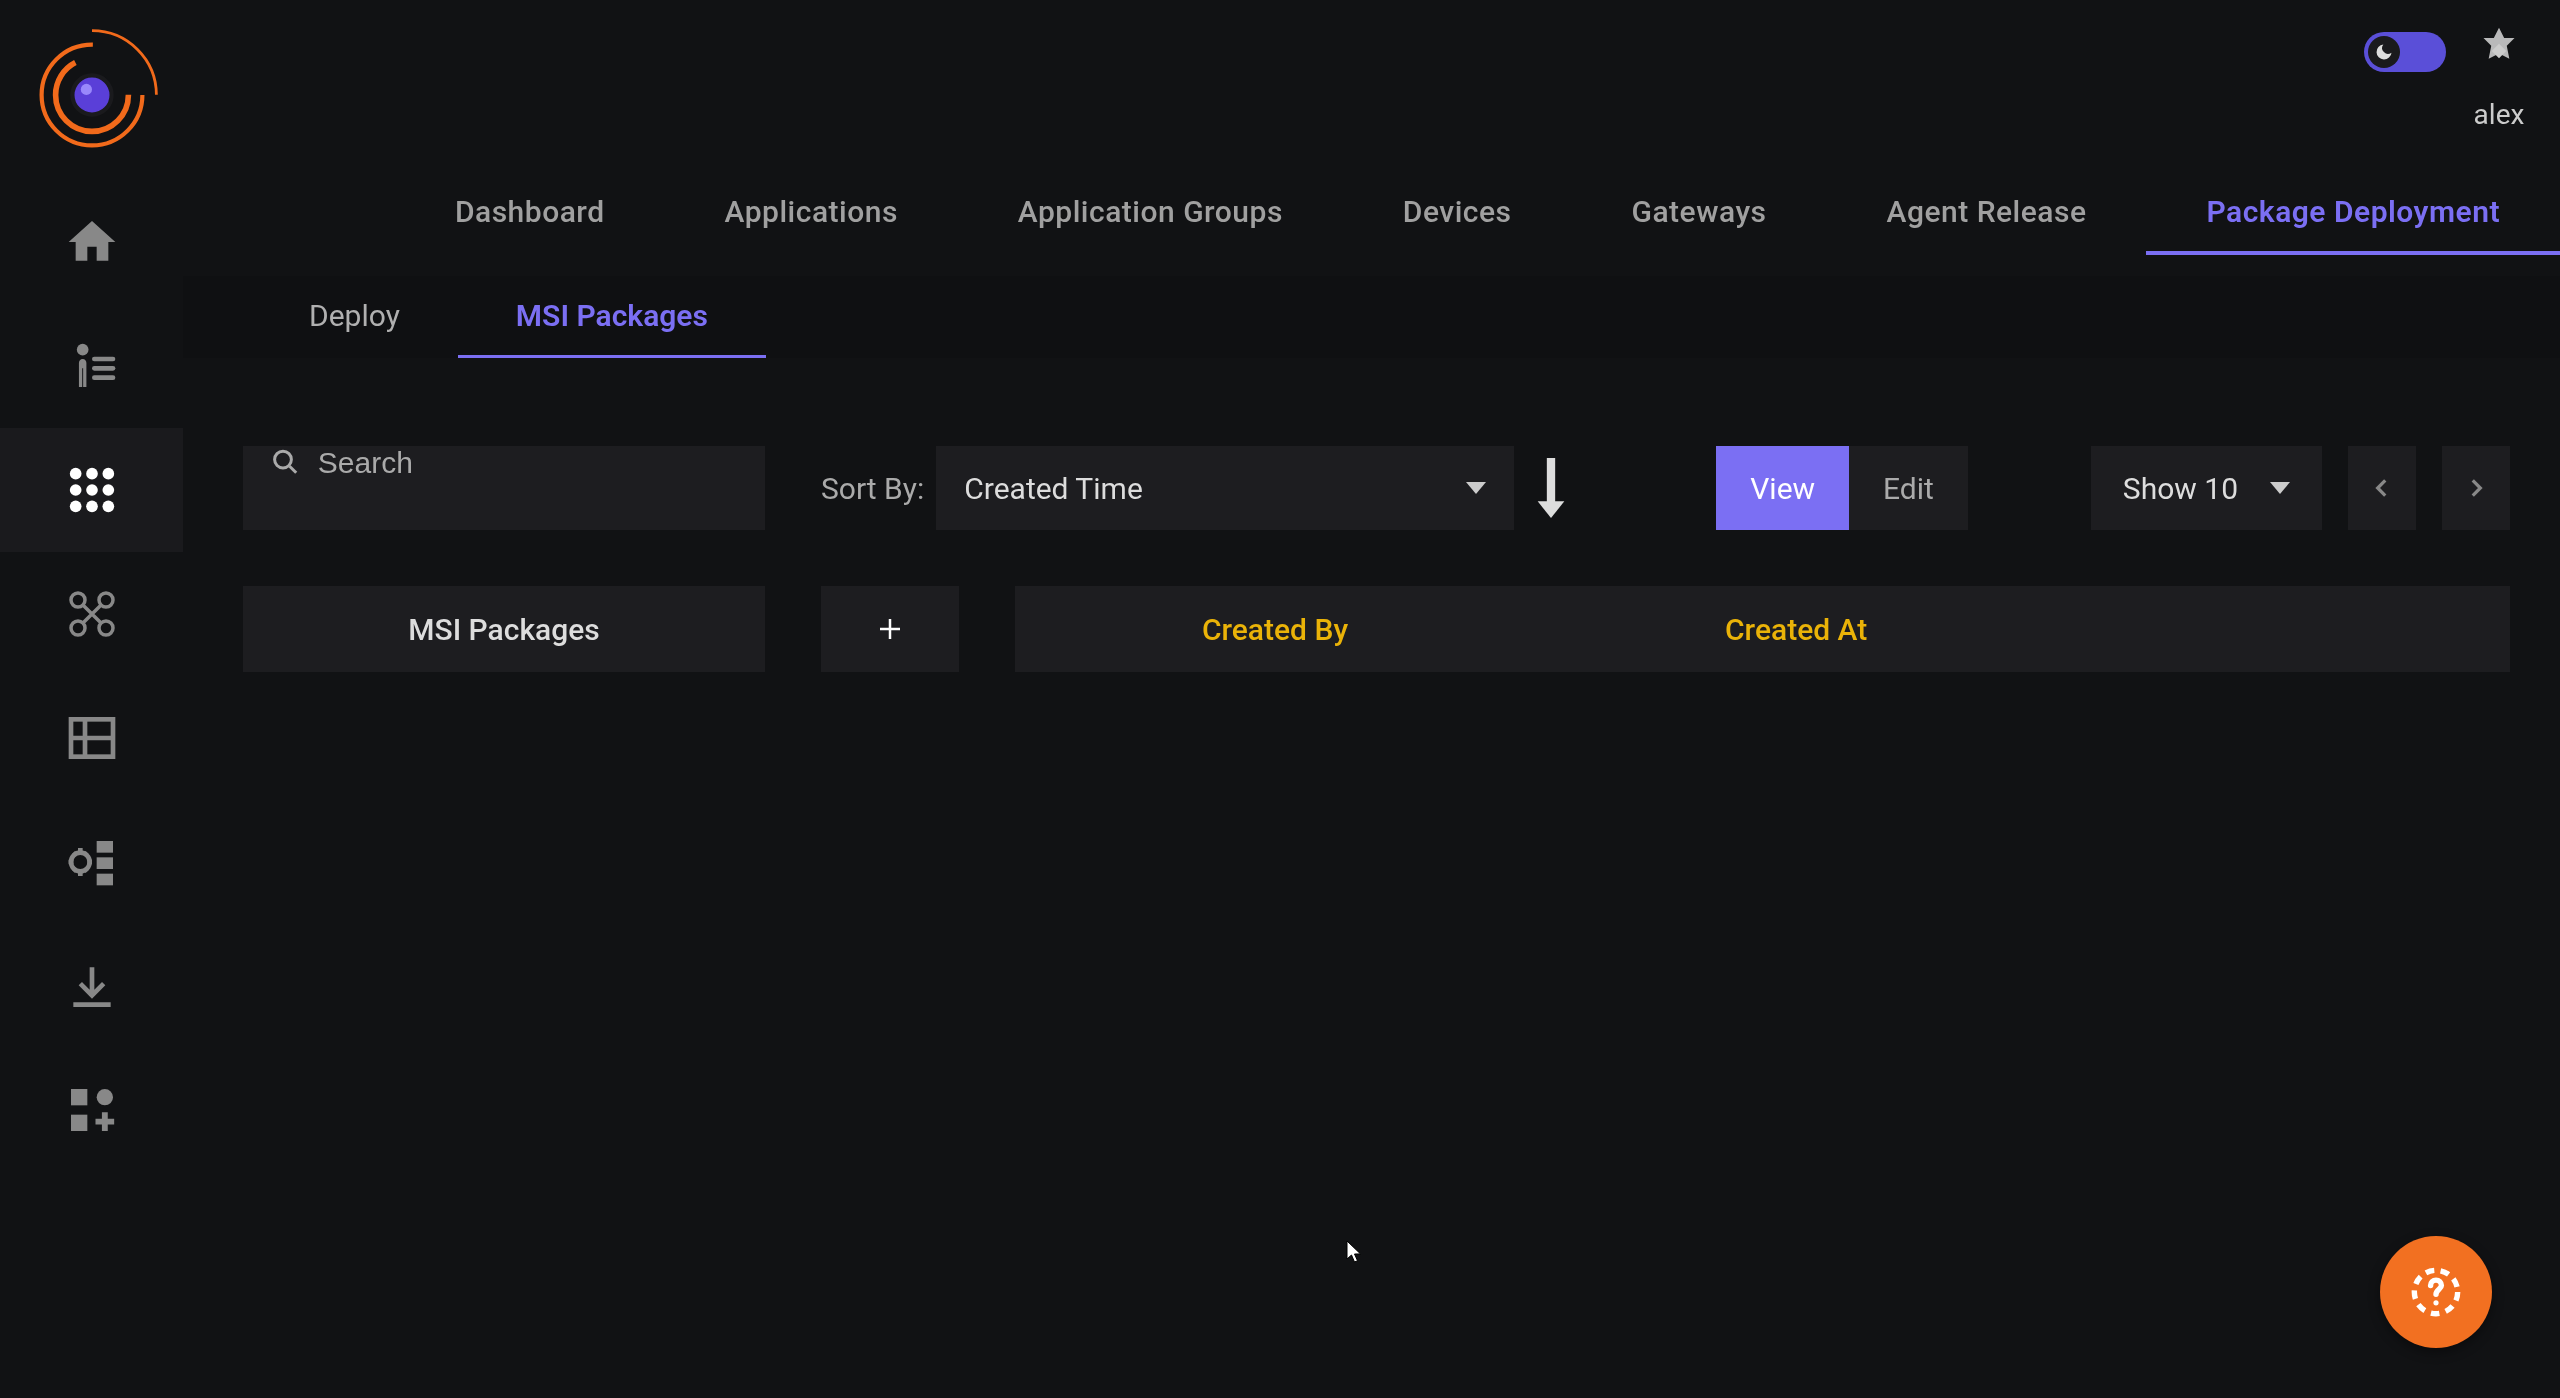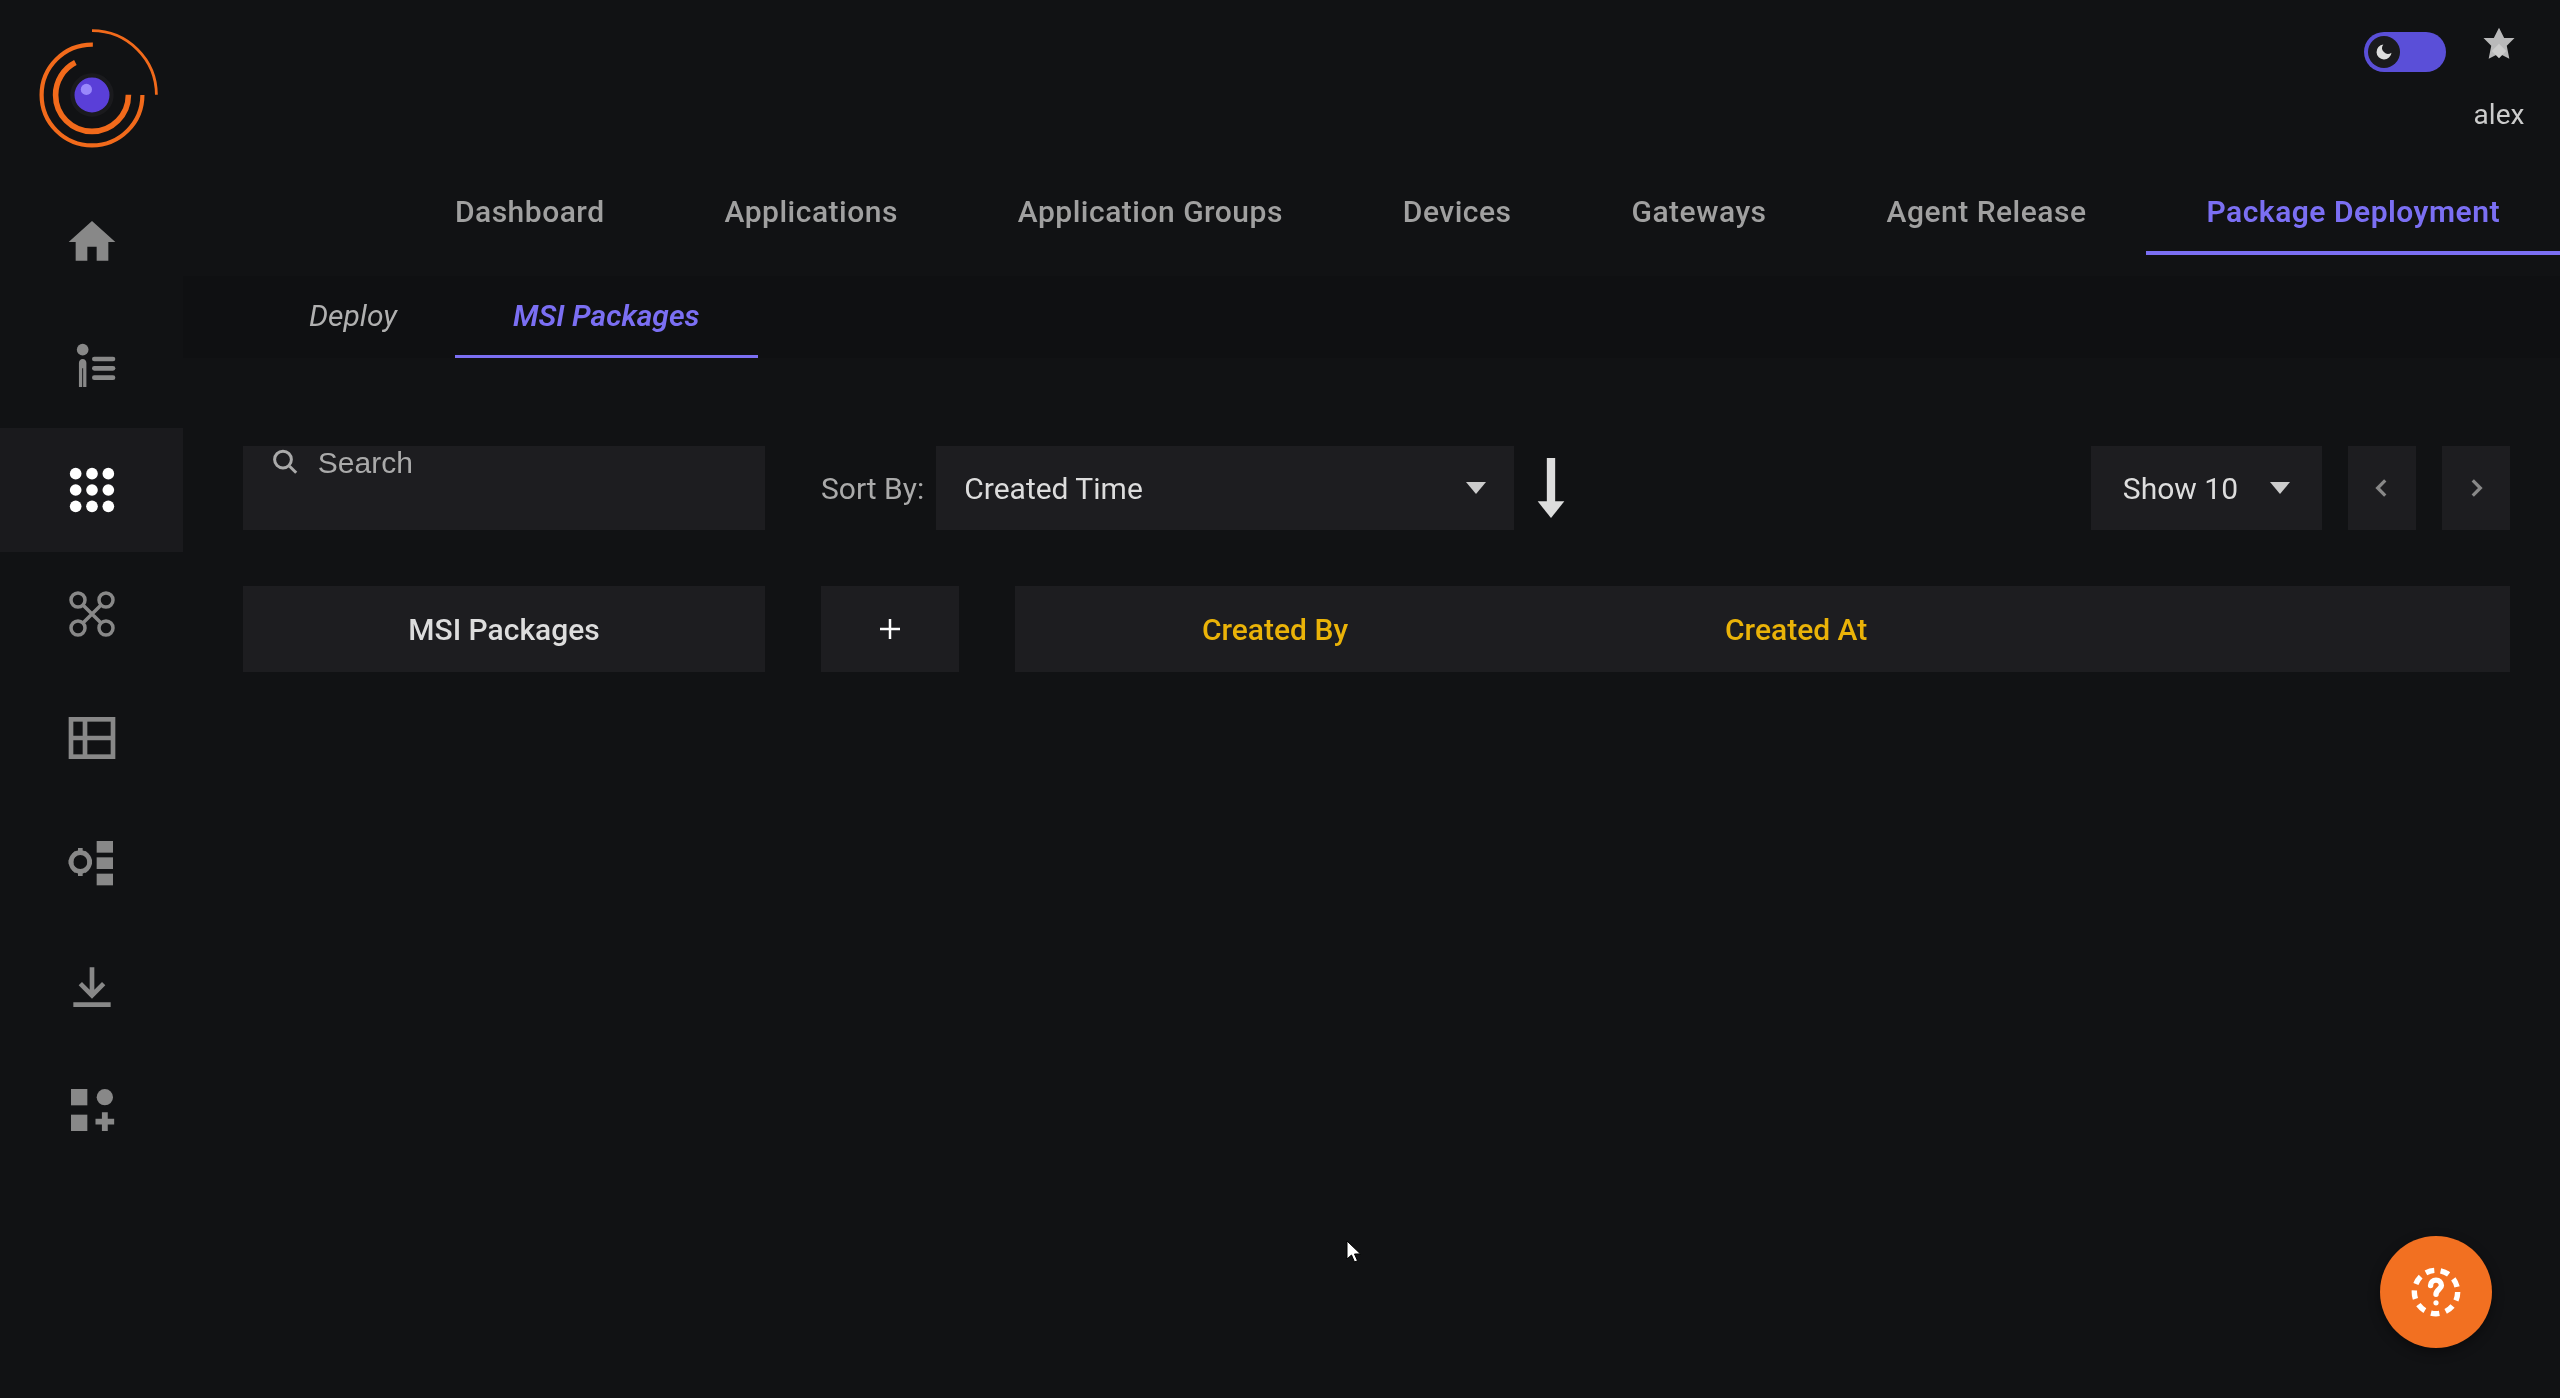--- a/index.html
+++ b/index.html
@@ -122,21 +122,20 @@
   
   .subnav {
     position: absolute;
     left: 183px;
     top: 276px;
     right: 0;
     display: flex;
     padding-left: 68px;
     background: #0f1012;
     border-bottom: 1px solid #14b8a6;
-    font-style: italic;
   }
   .subnav-item {
     padding: 22px 58px;
     font-size: 30px;
     color: #b0b0b0;
     cursor: pointer;
   }
   .subnav-item.active {
     color: #7b6ff3;
     border-bottom: 4px solid #7b6ff3;
@@ -459,20 +458,24 @@
       <div class="sort-select">
         <span>Created Time</span>
         <span class="tri"></span>
       </div>
       <div class="sort-arrow">
         <svg viewBox="0 0 24 40" fill="currentColor">
           <rect x="9.5" y="2" width="5" height="28"></rect>
           <path d="M4 28l8 10 8-10z"></path>
         </svg>
       </div>
+    </div>
+    <div class="view-edit">
+      <div class="ve-btn active">View</div>
+      <div class="ve-btn">Edit</div>
     </div>
     <div class="pager-group">
       <div class="show-select">
         <span>Show 10</span>
         <span class="tri"></span>
       </div>
       <div class="pager-btn">
         <svg viewBox="0 0 24 24" fill="none" stroke="currentColor" stroke-width="3">
             <path d="M15 5l-7 7 7 7"></path>
           </svg>

